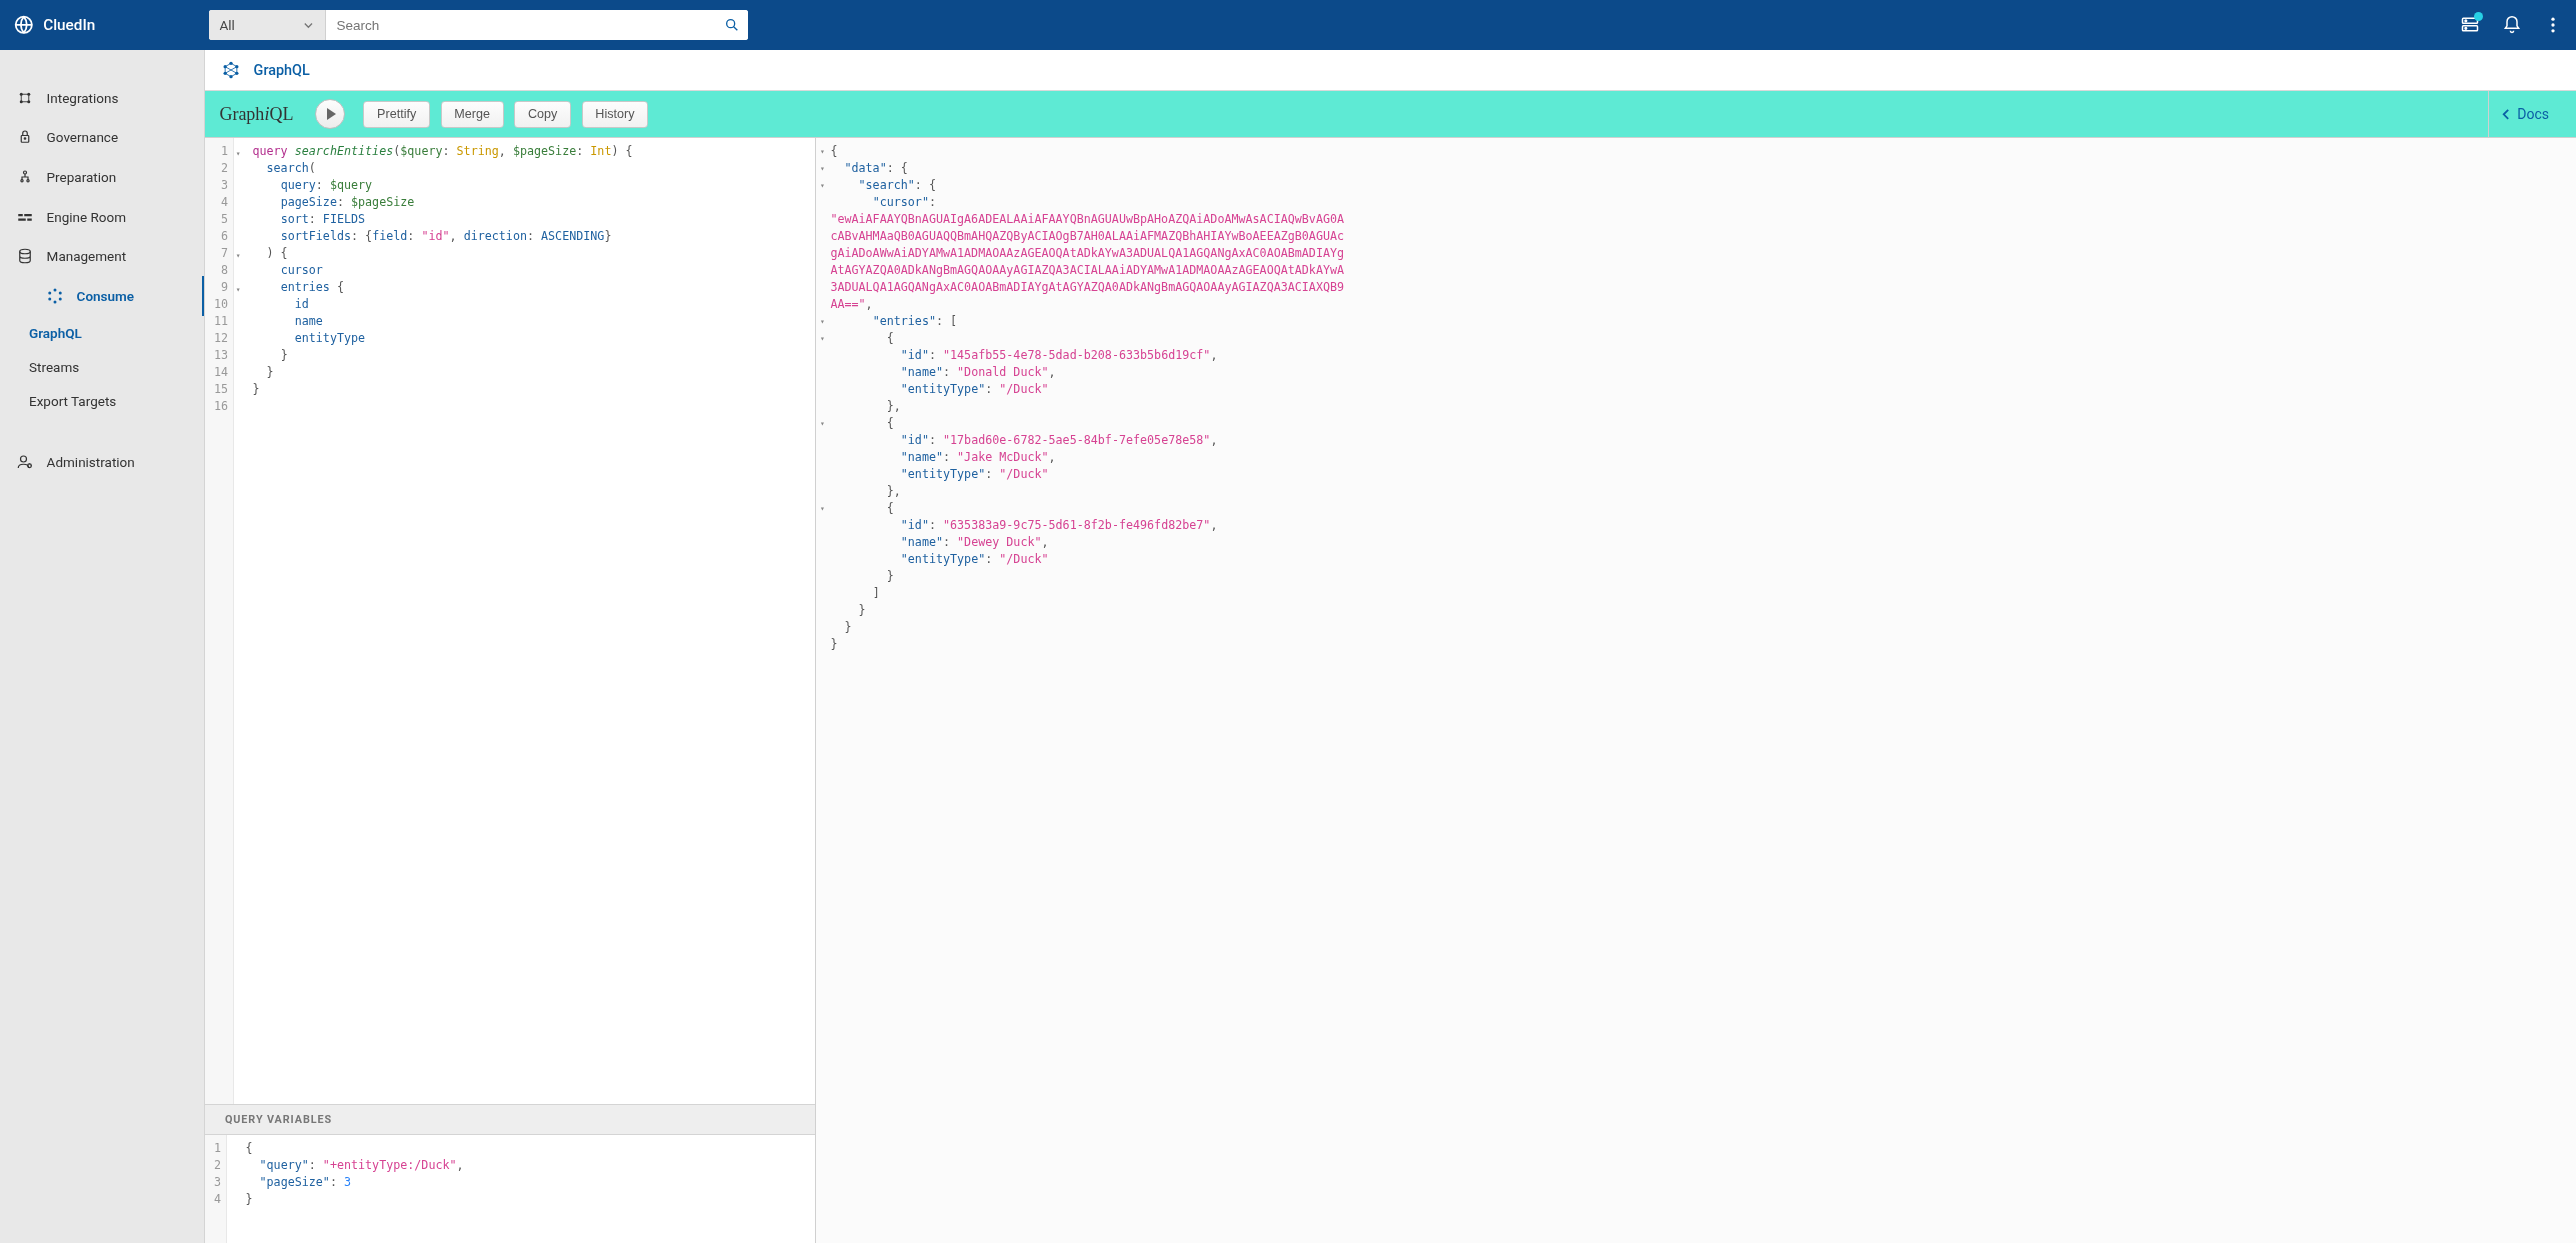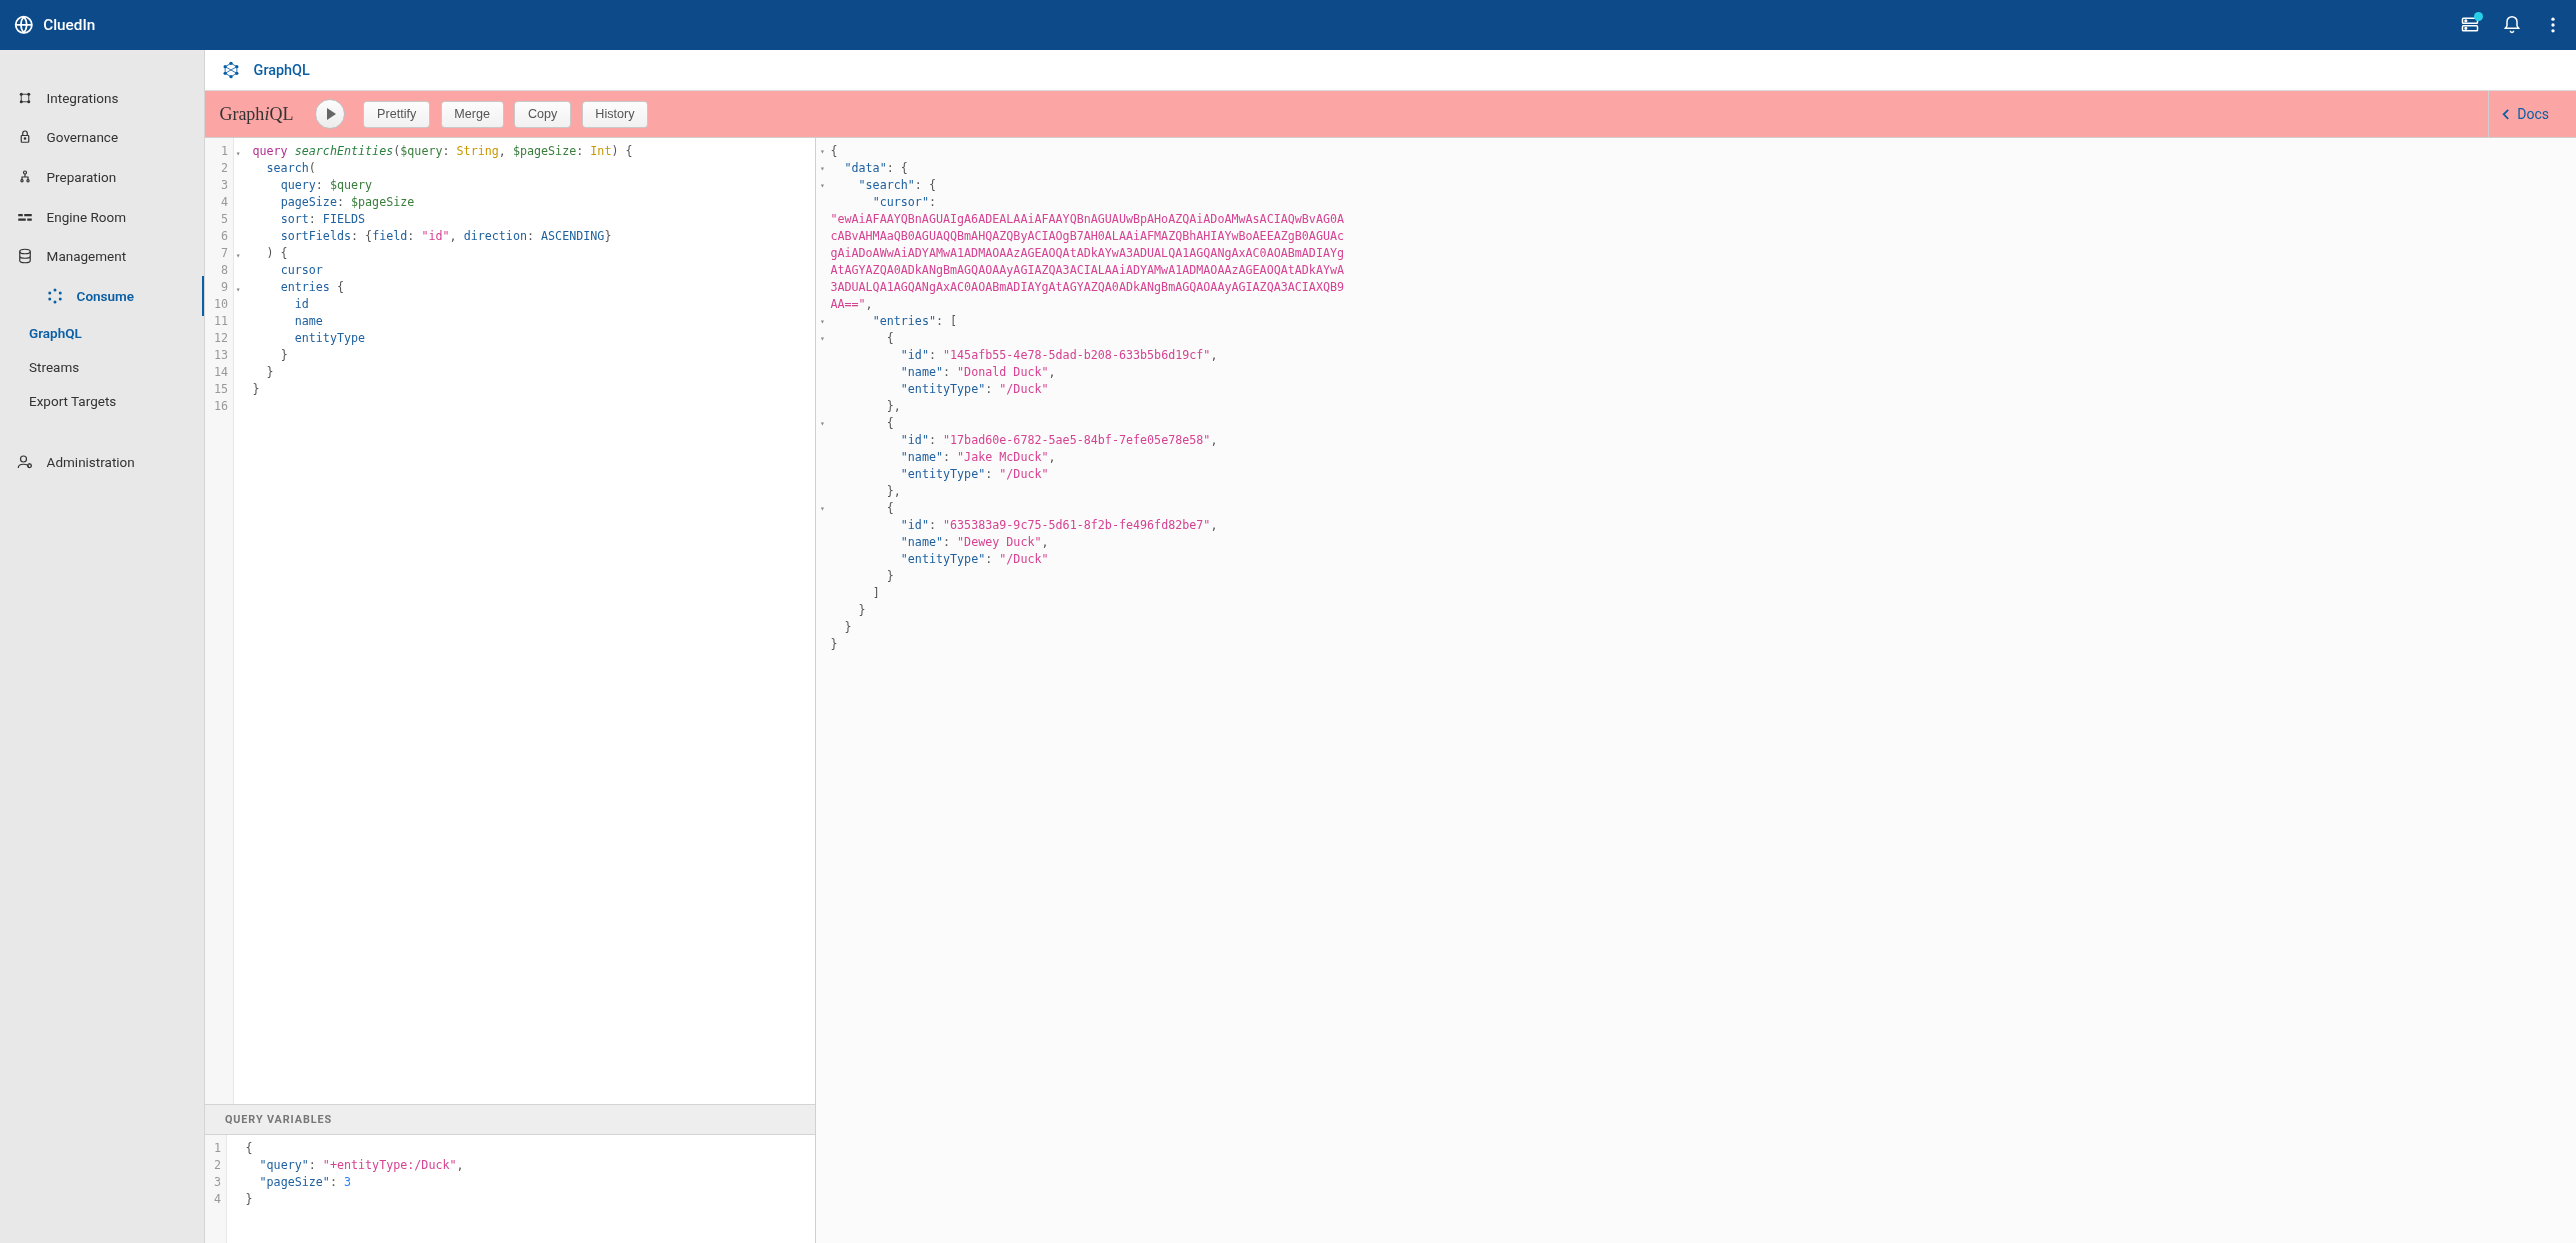--- a/index.html
+++ b/index.html
@@ -31,21 +31,21 @@
 .sub-item.sel { color:#0b5fa5; font-weight:600; }
 .nav-gap { height:25px; }
 
 
 .main { flex:1; display:flex; flex-direction:column; overflow:hidden; background:#f4f4f4; }
 .breadcrumb { background:#fff; height:41px; display:flex; align-items:center; padding:0 16px; gap:12.6px; border-bottom:0.9px solid #d9d9d9; }
 .bc-icon { width:20px; height:20px; color:#0b5fa5; }
 .bc-text { color:#0b5fa5; font-size:14.4px; font-weight:500; }
 
 
-.gql-toolbar { height:47px; background:#fca5a5; border-bottom:0.9px solid #d0d0d0; display:flex; align-items:center; padding:0 14.4px; gap:10.8px; }
+.gql-toolbar { height:47px; background:#5eead4; border-bottom:0.9px solid #d0d0d0; display:flex; align-items:center; padding:0 14.4px; gap:10.8px; }
 .gql-title { font-size:18px; font-family:Georgia,serif; margin-right:10.8px; }
 .gql-title i { font-style:italic; }
 .play-btn { width:30.5px; height:30.5px; border-radius:50%; background:linear-gradient(#fdfdfd,#ececec); border:0.9px solid #bfbfbf; display:flex; align-items:center; justify-content:center; cursor:pointer; margin-right:7.2px; }
 .play-tri { width:0; height:0; border-left:9px solid #666; border-top:6.3px solid transparent; border-bottom:6.3px solid transparent; margin-left:1.8px; }
 .tool-btn { height:27px; padding:0 12.6px; background:linear-gradient(#fdfdfd,#f1f1f1); border:0.9px solid #c8c8c8; border-radius:3.6px; font-size:12.6px; color:#555; cursor:pointer; }
 .tool-spacer { flex:1; }
 .docs-btn { display:flex; align-items:center; gap:5.4px; color:#0b5fa5; font-size:14px; padding:0 12.6px; cursor:pointer; border-left:0.9px solid #d0d0d0; height:47px; }
 
 
 .gql-body { flex:1; display:flex; overflow:hidden; }
@@ -83,20 +83,35 @@
 
 <div class="app">
 
   <div class="header">
     <div class="logo-area">
       <svg class="logo-icon" viewBox="0 0 24 24" fill="none" stroke="#fff" stroke-width="2">
         <circle cx="12" cy="12" r="9"></circle>
           <path d="M3 12h18M12 3a14 14 0 0 1 0 18M12 3a14 14 0 0 0 0 18"></path>
       </svg>
       <span>CluedIn</span>
+    </div>
+    <div class="search-wrap">
+      <div class="search-cat">
+        <span>All</span>
+        <svg width="10.8" height="10.8" viewBox="0 0 12 12">
+            <path d="M2 4l4 4 4-4" fill="none" stroke="#777" stroke-width="1.5"></path>
+          </svg>
+      </div>
+      <input class="search-input" placeholder="Search" style="">
+      <div class="search-btn">
+        <svg width="16" height="16" viewBox="0 0 24 24" fill="none" stroke="#0b5fa5" stroke-width="2">
+            <circle cx="10" cy="10" r="6"></circle>
+            <path d="M20 20l-5.5-5.5"></path>
+          </svg>
+      </div>
     </div>
     <div class="header-spacer"></div>
     <div class="header-icons">
       <div class="hdr-icon">
         <svg viewBox="0 0 24 24" fill="none" stroke="#fff" stroke-width="1.8">
             <rect x="3" y="4" width="18" height="6" rx="1"></rect>
             <rect x="3" y="13" width="18" height="6" rx="1"></rect>
             <circle cx="7" cy="7" r="1" fill="#fff"></circle>
             <circle cx="7" cy="16" r="1" fill="#fff"></circle>
           </svg>

